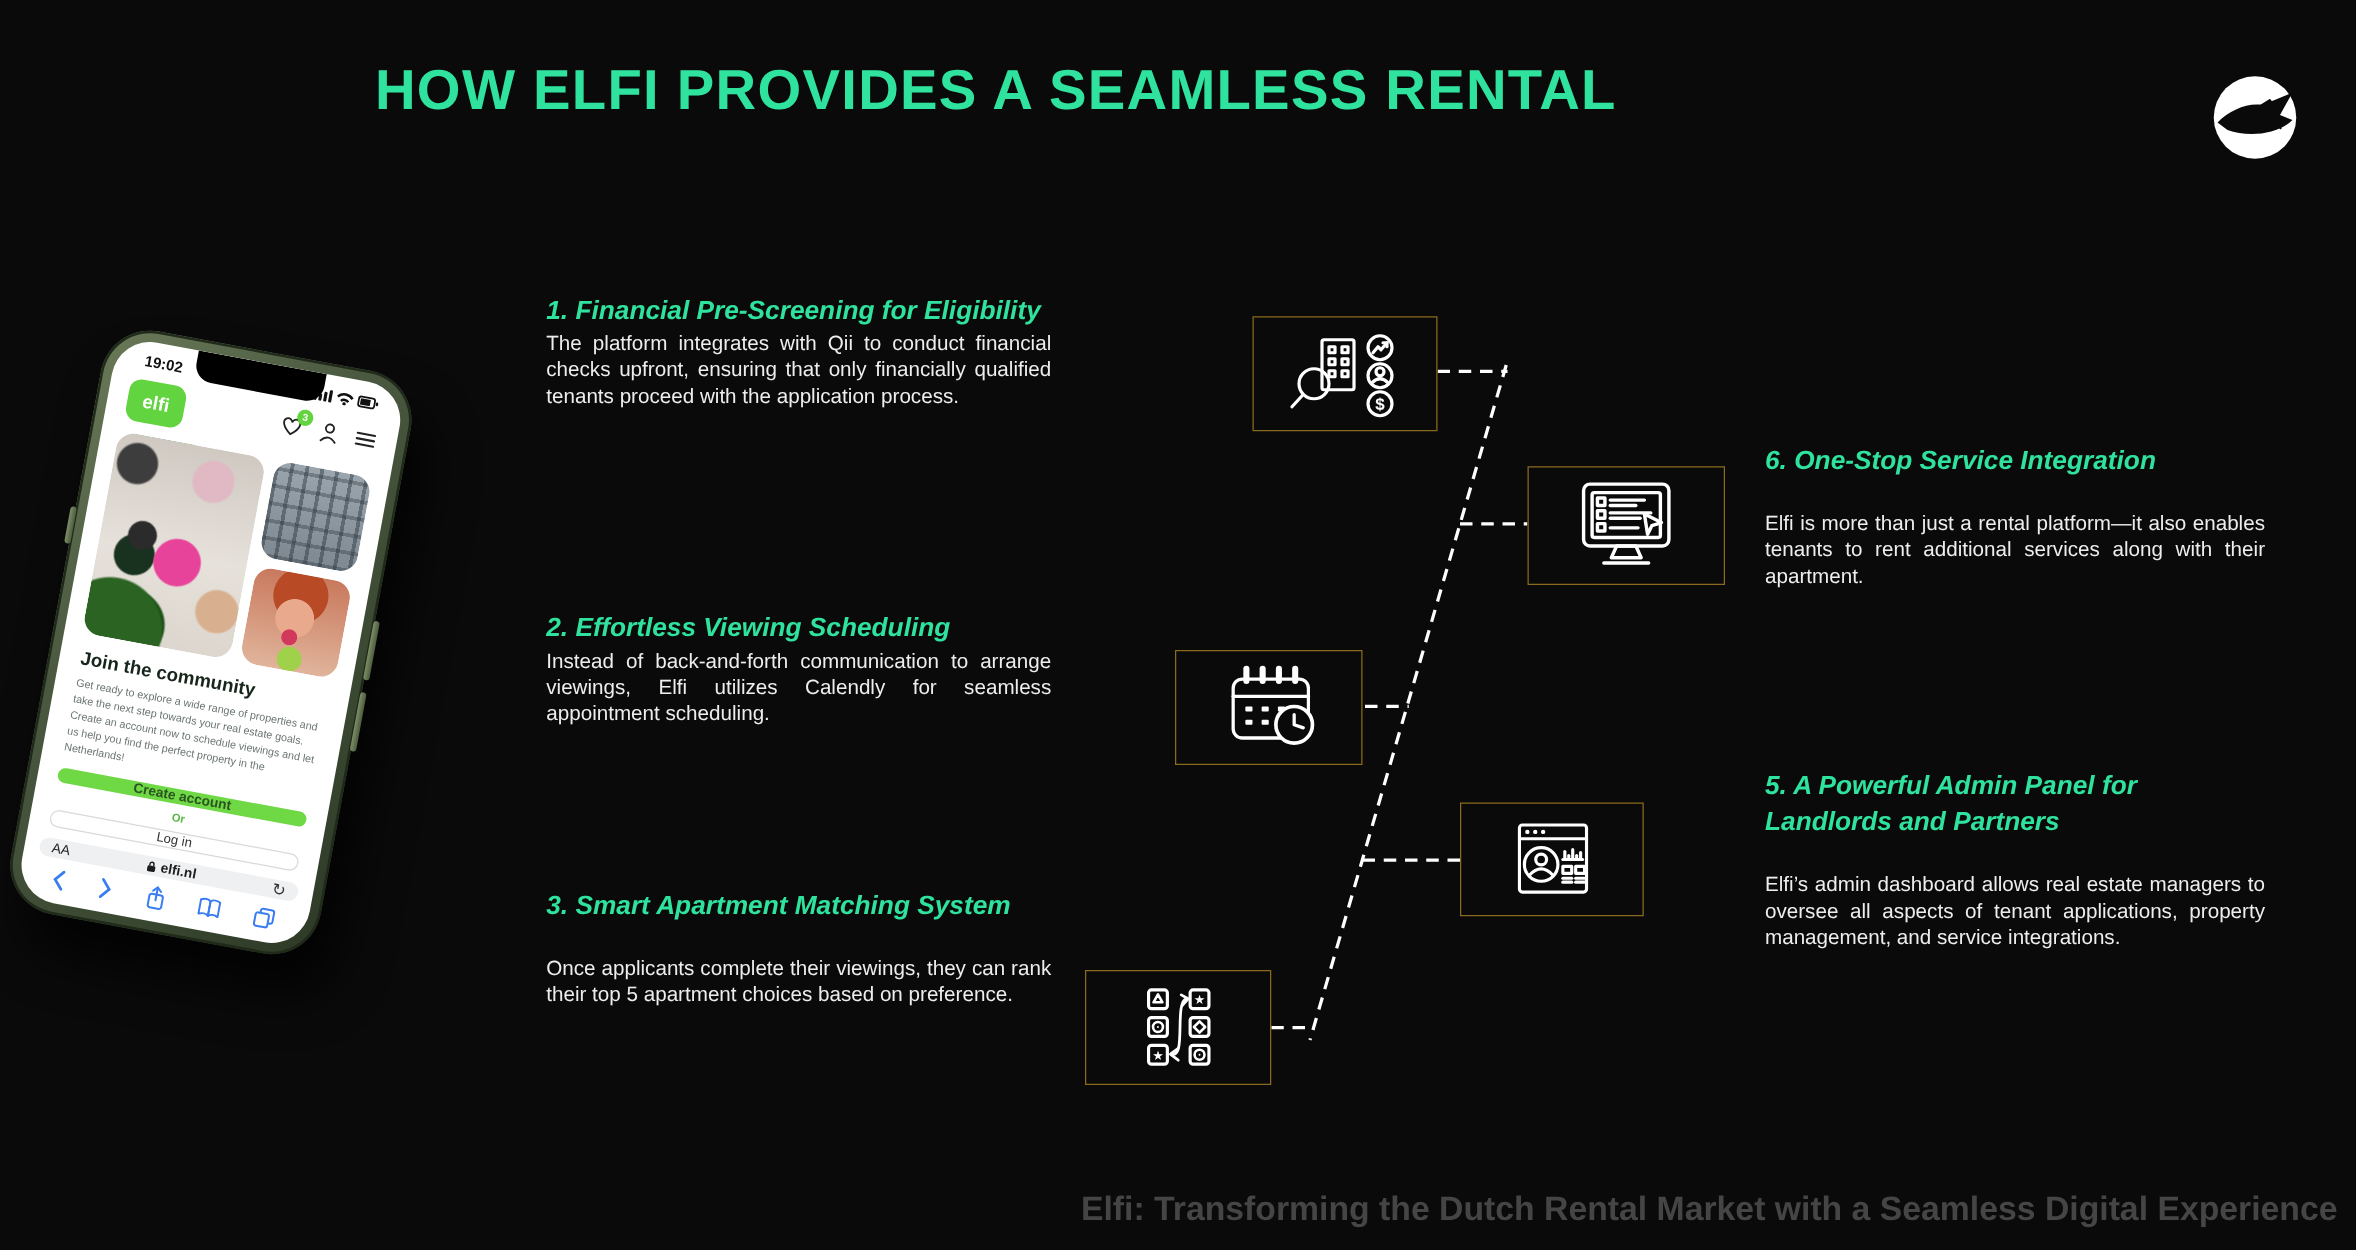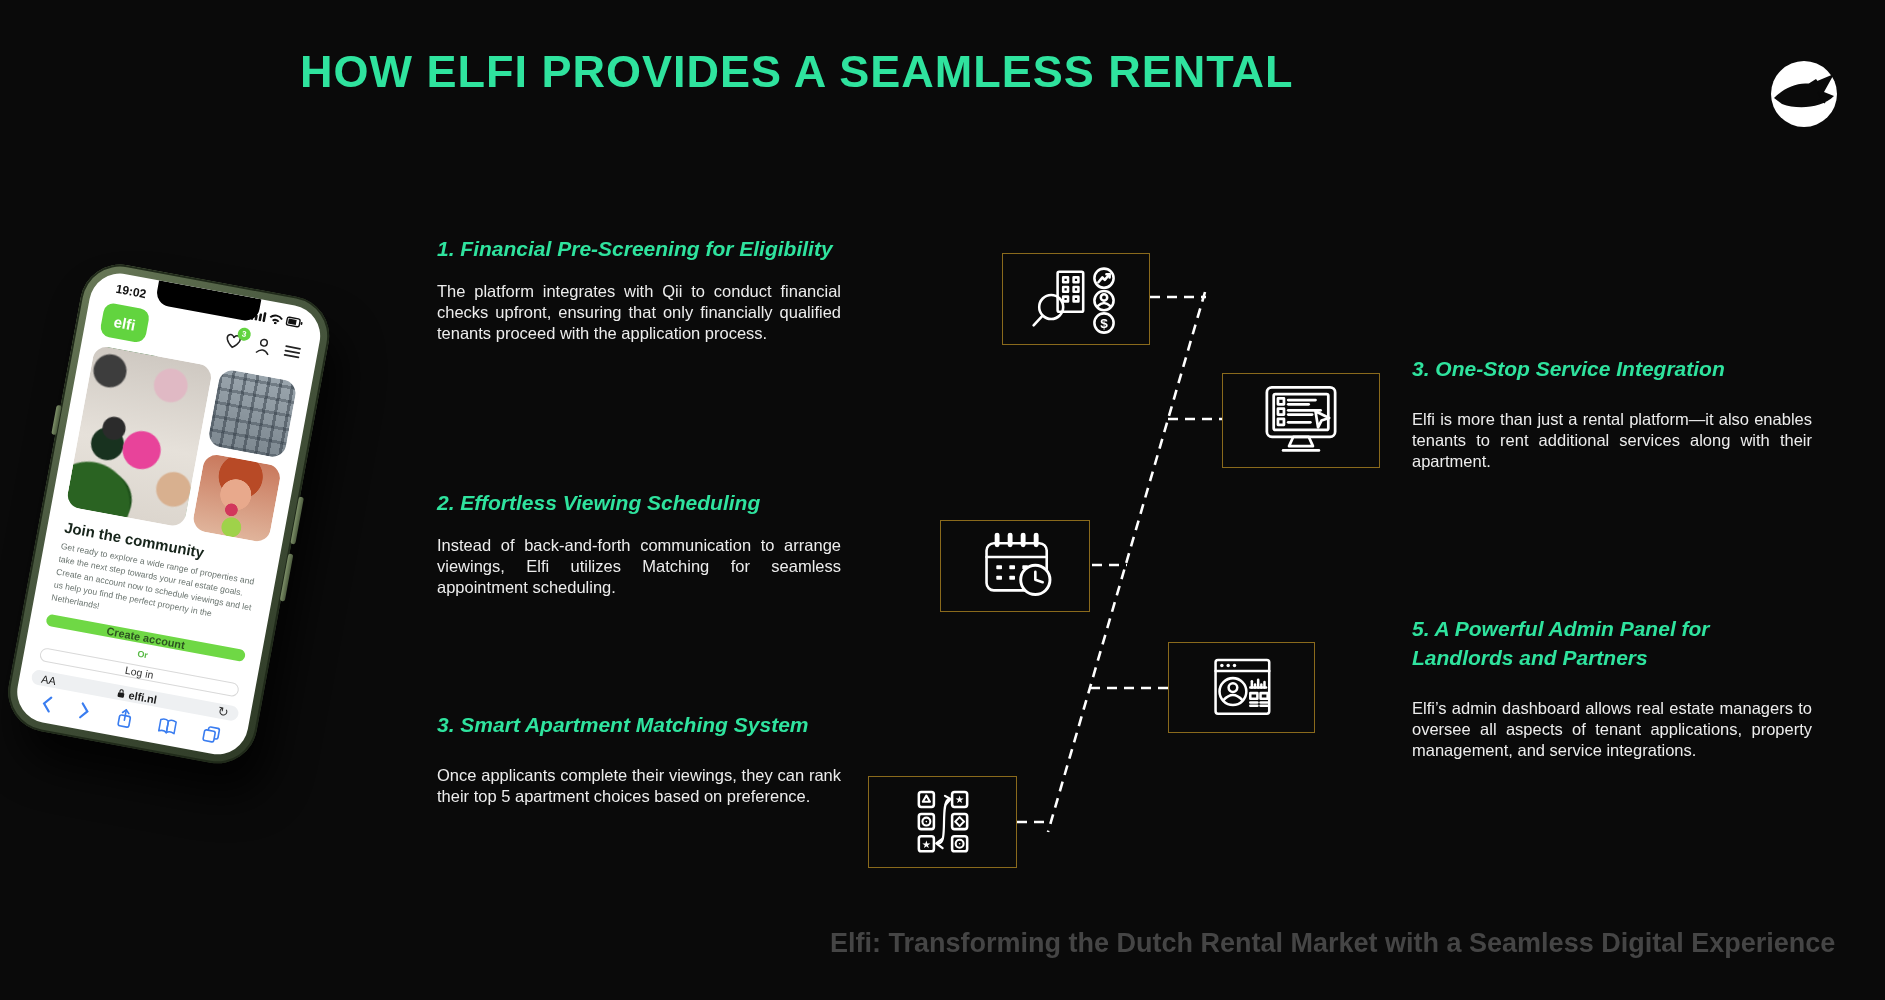--- a/index.html
+++ b/index.html
@@ -26,40 +26,40 @@
   .sec4 { left:1412px; top:354px; width:400px; }
   .sec5 { left:1412px; top:614px; width:400px; }
   .sec-title {
     color:#2fe39e; font-weight:bold; font-size:21px; line-height:29px;font-style:italic;
   }
   .nowrap { white-space:nowrap; }
   .sec-body {
     color:#ededed; font-size:16.5px; line-height:21px;
     text-align:justify; text-align-last:left;
   }
-  .gap-sm { margin-top:18px; }
+  .gap-sm { margin-top:2px; }
   .gap-md { margin-top:26px; }
   .gap-lg { margin-top:26px; }
   
   .icon-box {
     position:absolute; border:1.5px solid #8a6a1c;
     display:flex; align-items:center; justify-content:center;
     background:#0a0a0a;
   }
   .box1 { left:1002px; top:253px; width:148px; height:92px; }
   .box2 { left:1222px; top:373px; width:158px; height:95px; }
   .box3 { left:940px;  top:520px; width:150px; height:92px; }
   .box4 { left:1168px; top:642px; width:147px; height:91px; }
   .box5 { left:868px;  top:776px; width:149px; height:92px; }
   .icon-box svg { display:block; }
   .connectors { position:absolute; left:850px; top:240px; width:560px; height:650px; pointer-events:none; }
   
   .footer {
-    position:absolute; left:830px; top:928px; width:1040px;
-    text-align:left; color:#454545; font-weight:bold; font-size:27px;
+    position:absolute; left:830px; top:952px; width:1040px;
+    text-align:right; color:#454545; font-weight:bold; font-size:27px;
   }
   
   .phone {
     position:absolute; left:88px; top:258px; width:252px; height:474px;
     transform:rotate(10.5deg); transform-origin:top left;
     background:linear-gradient(125deg,#6a7a58 0%,#4a5940 35%,#2e3a26 100%);
     border-radius:40px; padding:9px;
     box-shadow:18px 30px 40px rgba(0,0,0,.75), inset 0 0 0 2px #202a1a;
   }
   .side-btn { position:absolute; background:linear-gradient(90deg,#7d8f68,#4c5b3e); border-radius:3px; }
@@ -175,29 +175,29 @@
     <path d="M38,23 l5,-6 m-2,7 l6,-5" stroke="#ffffff" stroke-width="1.4"></path>
   </svg>
 </div>
 
 <div class="section sec1">
   <div class="sec-title nowrap">1. Financial Pre-Screening for Eligibility</div>
   <div class="sec-body gap-sm">The platform integrates with Qii to conduct financial checks upfront, ensuring that only financially qualified tenants proceed with the application process.</div>
 </div>
 <div class="section sec2">
   <div class="sec-title nowrap">2. Effortless Viewing Scheduling</div>
-  <div class="sec-body gap-sm">Instead of back-and-forth communication to arrange viewings, Elfi utilizes Matching for seamless appointment scheduling.</div>
+  <div class="sec-body gap-sm">Instead of back-and-forth communication to arrange viewings, Elfi utilizes Calendly for seamless appointment scheduling.</div>
 </div>
 <div class="section sec3">
   <div class="sec-title nowrap">3. Smart Apartment Matching System</div>
   <div class="sec-body gap-lg">Once applicants complete their viewings, they can rank their top 5 apartment choices based on preference.</div>
 </div>
 
 <div class="section sec4">
-  <div class="sec-title nowrap">3. One-Stop Service Integration</div>
+  <div class="sec-title nowrap">6. One-Stop Service Integration</div>
   <div class="sec-body gap-lg">Elfi is more than just a rental platform—it also enables tenants to rent additional services along with their apartment.</div>
 </div>
 <div class="section sec5">
   <div class="sec-title">5. A Powerful Admin Panel for Landlords and Partners</div>
   <div class="sec-body gap-md">Elfi’s admin dashboard allows real estate managers to oversee all aspects of tenant applications, property management, and service integrations.</div>
 </div>
 
 <svg class="connectors">
   <g stroke="#ffffff" stroke-width="2.6" stroke-dasharray="10 7" fill="none">
     <line x1="355" y1="52" x2="198" y2="592"></line>

